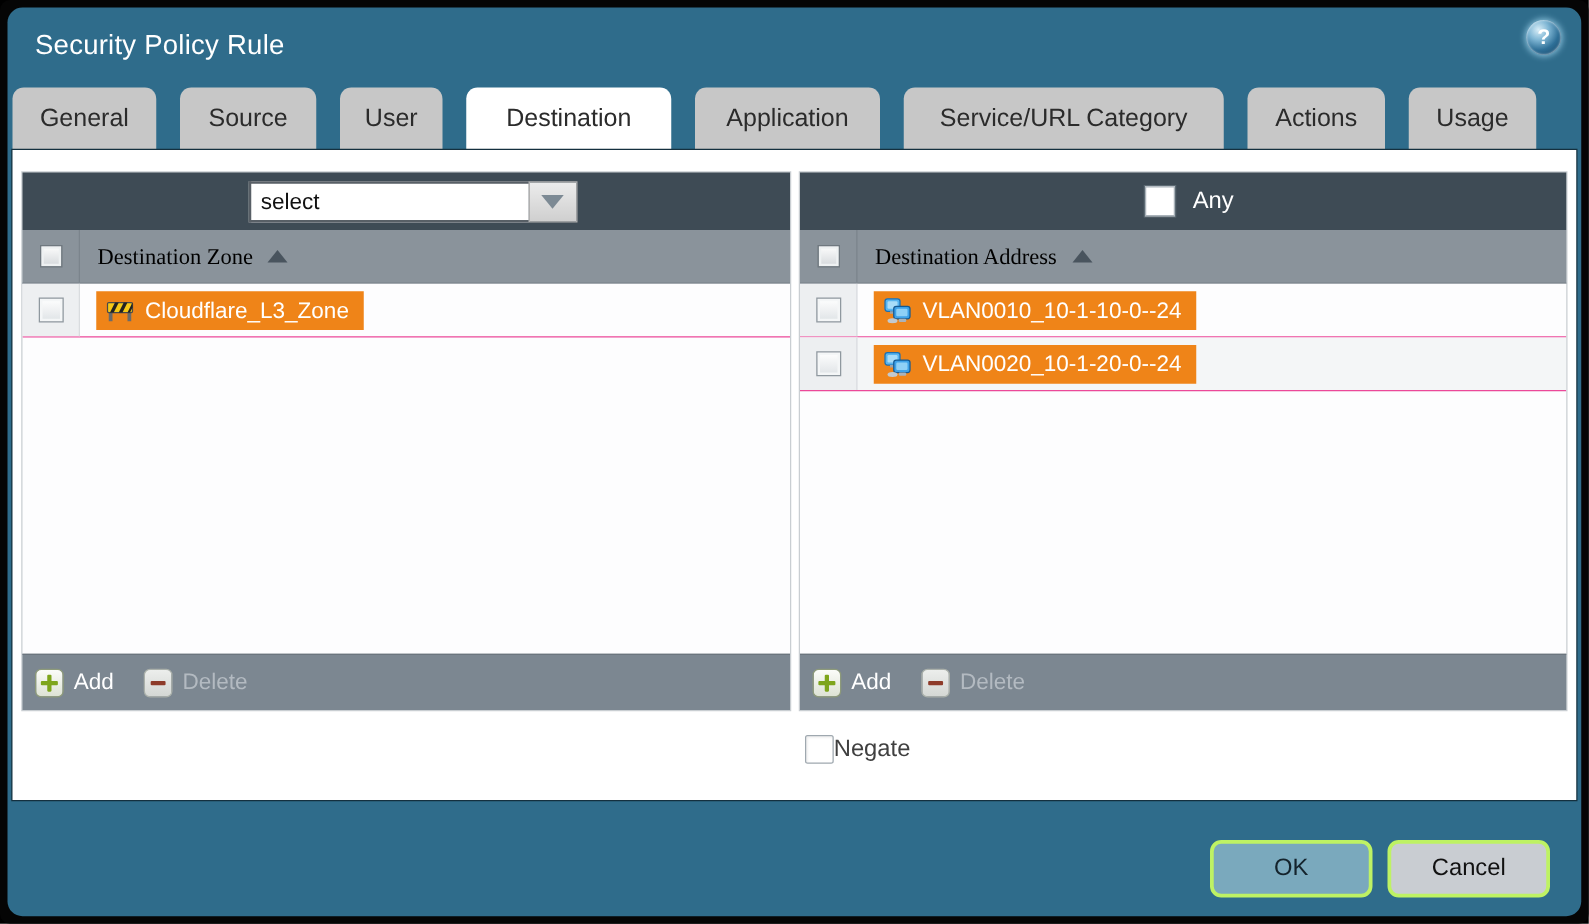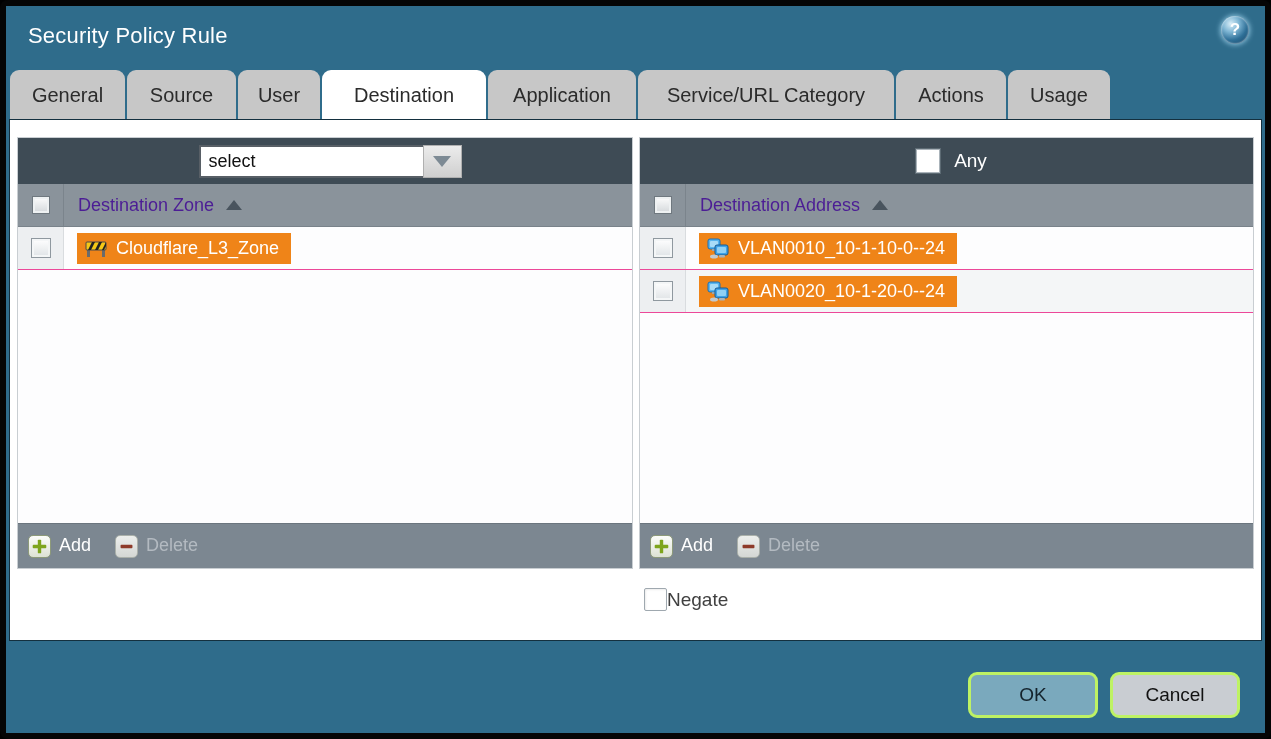--- a/index.html
+++ b/index.html
@@ -1,33 +1,33 @@
 <!DOCTYPE html>
 <html><head>
 <meta charset="utf-8">
 <style>
   * { margin:0; padding:0; box-sizing:border-box; }
   html,body { width:1271px; height:739px; }
   body { font-family:"Liberation Sans", sans-serif; background:#000; position:relative; overflow:hidden; }
 
   
   .frame { position:absolute; inset:0; background:#050505; border-radius:8px; }
-  .dialog { position:absolute; left:6px; top:6px; right:6px; bottom:6px; background:#2f6c8b; border-radius:0; }
+  .dialog { position:absolute; left:6px; top:6px; right:6px; bottom:6px; background:#2f6c8b; border-radius:12px; }
 
   
   .titlebar { position:absolute; left:0; top:0; right:0; height:64px; }
   .title { position:absolute; left:22px; top:17px; color:#fff; font-size:22px; letter-spacing:.2px; }
   .help { position:absolute; right:16px; top:10px; width:28px; height:28px; border-radius:50%;
           background:radial-gradient(circle at 35% 28%, #d9eef8 0%, #7fb6d4 30%, #2e6f97 60%, #143f60 100%);
           box-shadow:0 0 5px 1px rgba(160,215,240,.8), inset 0 0 2px #fff;
           color:#fff; font-size:17px; font-weight:bold; text-align:center; line-height:27px; cursor:pointer; }
 
   
   .tabs { position:absolute; left:4px; top:64px; height:50px; display:flex; }
-  .tab { height:50px; margin-right:2px; background:#c7c7c7; color:#2b2b2b; font-size:20px;
+  .tab { height:50px; margin-right:19px; background:#c7c7c7; color:#2b2b2b; font-size:20px;
          border-radius:9px 9px 0 0; display:flex; align-items:center; justify-content:center; cursor:pointer; }
   .tab:nth-child(1){ width:115px; } .tab:nth-child(2){ width:109px; } .tab:nth-child(3){ width:82px; }
   .tab:nth-child(4){ width:164px; } .tab:nth-child(5){ width:148px; } .tab:nth-child(6){ width:256px; }
   .tab:nth-child(7){ width:110px; } .tab:nth-child(8){ width:102px; }
   .tab.active { background:#fff; }
 
   
   .content { position:absolute; left:4px; top:114px; width:1251px; height:520px; background:#fff;
              box-shadow:0 0 0 1px #14303f; }
 
@@ -48,21 +48,21 @@
   .any-cb { width:24px; height:24px; background:#fff; border:1px solid #aab3ba; box-shadow:0 0 0 1px #5c6a73;
             cursor:pointer; }
   .any-label { color:#fff; font-size:19px; margin-left:14px; }
 
   .col-header { height:43px; background:#8a939b; flex:none; display:flex; align-items:center;
                 border-bottom:1px solid #79828a; }
   .cb-col { width:46px; flex:none; display:flex; align-items:center; justify-content:center; align-self:stretch; }
   .col-header .cb-col { border-right:1px solid #7b848c; }
   .hdr-cb { width:18px; height:18px; background:linear-gradient(#fdfdfd,#d4d8db); border:1px solid #6f787f;
             box-shadow:inset 0 0 0 2px #eef1f2; cursor:pointer; }
-  .col-title { color:#4c1d95; font-size:18px; margin-left:14px; }
+  .col-title { color:#000000; font-size:18px; margin-left:14px;font-family:Liberation Serif, serif; }
   .sort-up { width:0; height:0; border-left:8px solid transparent; border-right:8px solid transparent;
              border-bottom:10px solid #49545e; margin-left:12px; display:inline-block; }
 
   .list { flex:1; background:#fdfdfe; overflow:hidden; }
   .list-row { height:43px; display:flex; align-items:center; border-bottom:1px solid #ec4899; }
   .list-row.alt { background:#f4f6f7; }
   .list-row .cb-col { background:#edeff1; border-right:1px solid #d9dcdf; }
   .row-cb { width:20px; height:20px; background:linear-gradient(#ffffff,#dfe3e6); border:1px solid #8f989f;
             box-shadow:inset 0 0 0 2px #f4f6f7; cursor:pointer; }
   .chip { margin-left:13px; height:31px; background:#ef8418; display:flex; align-items:center;

